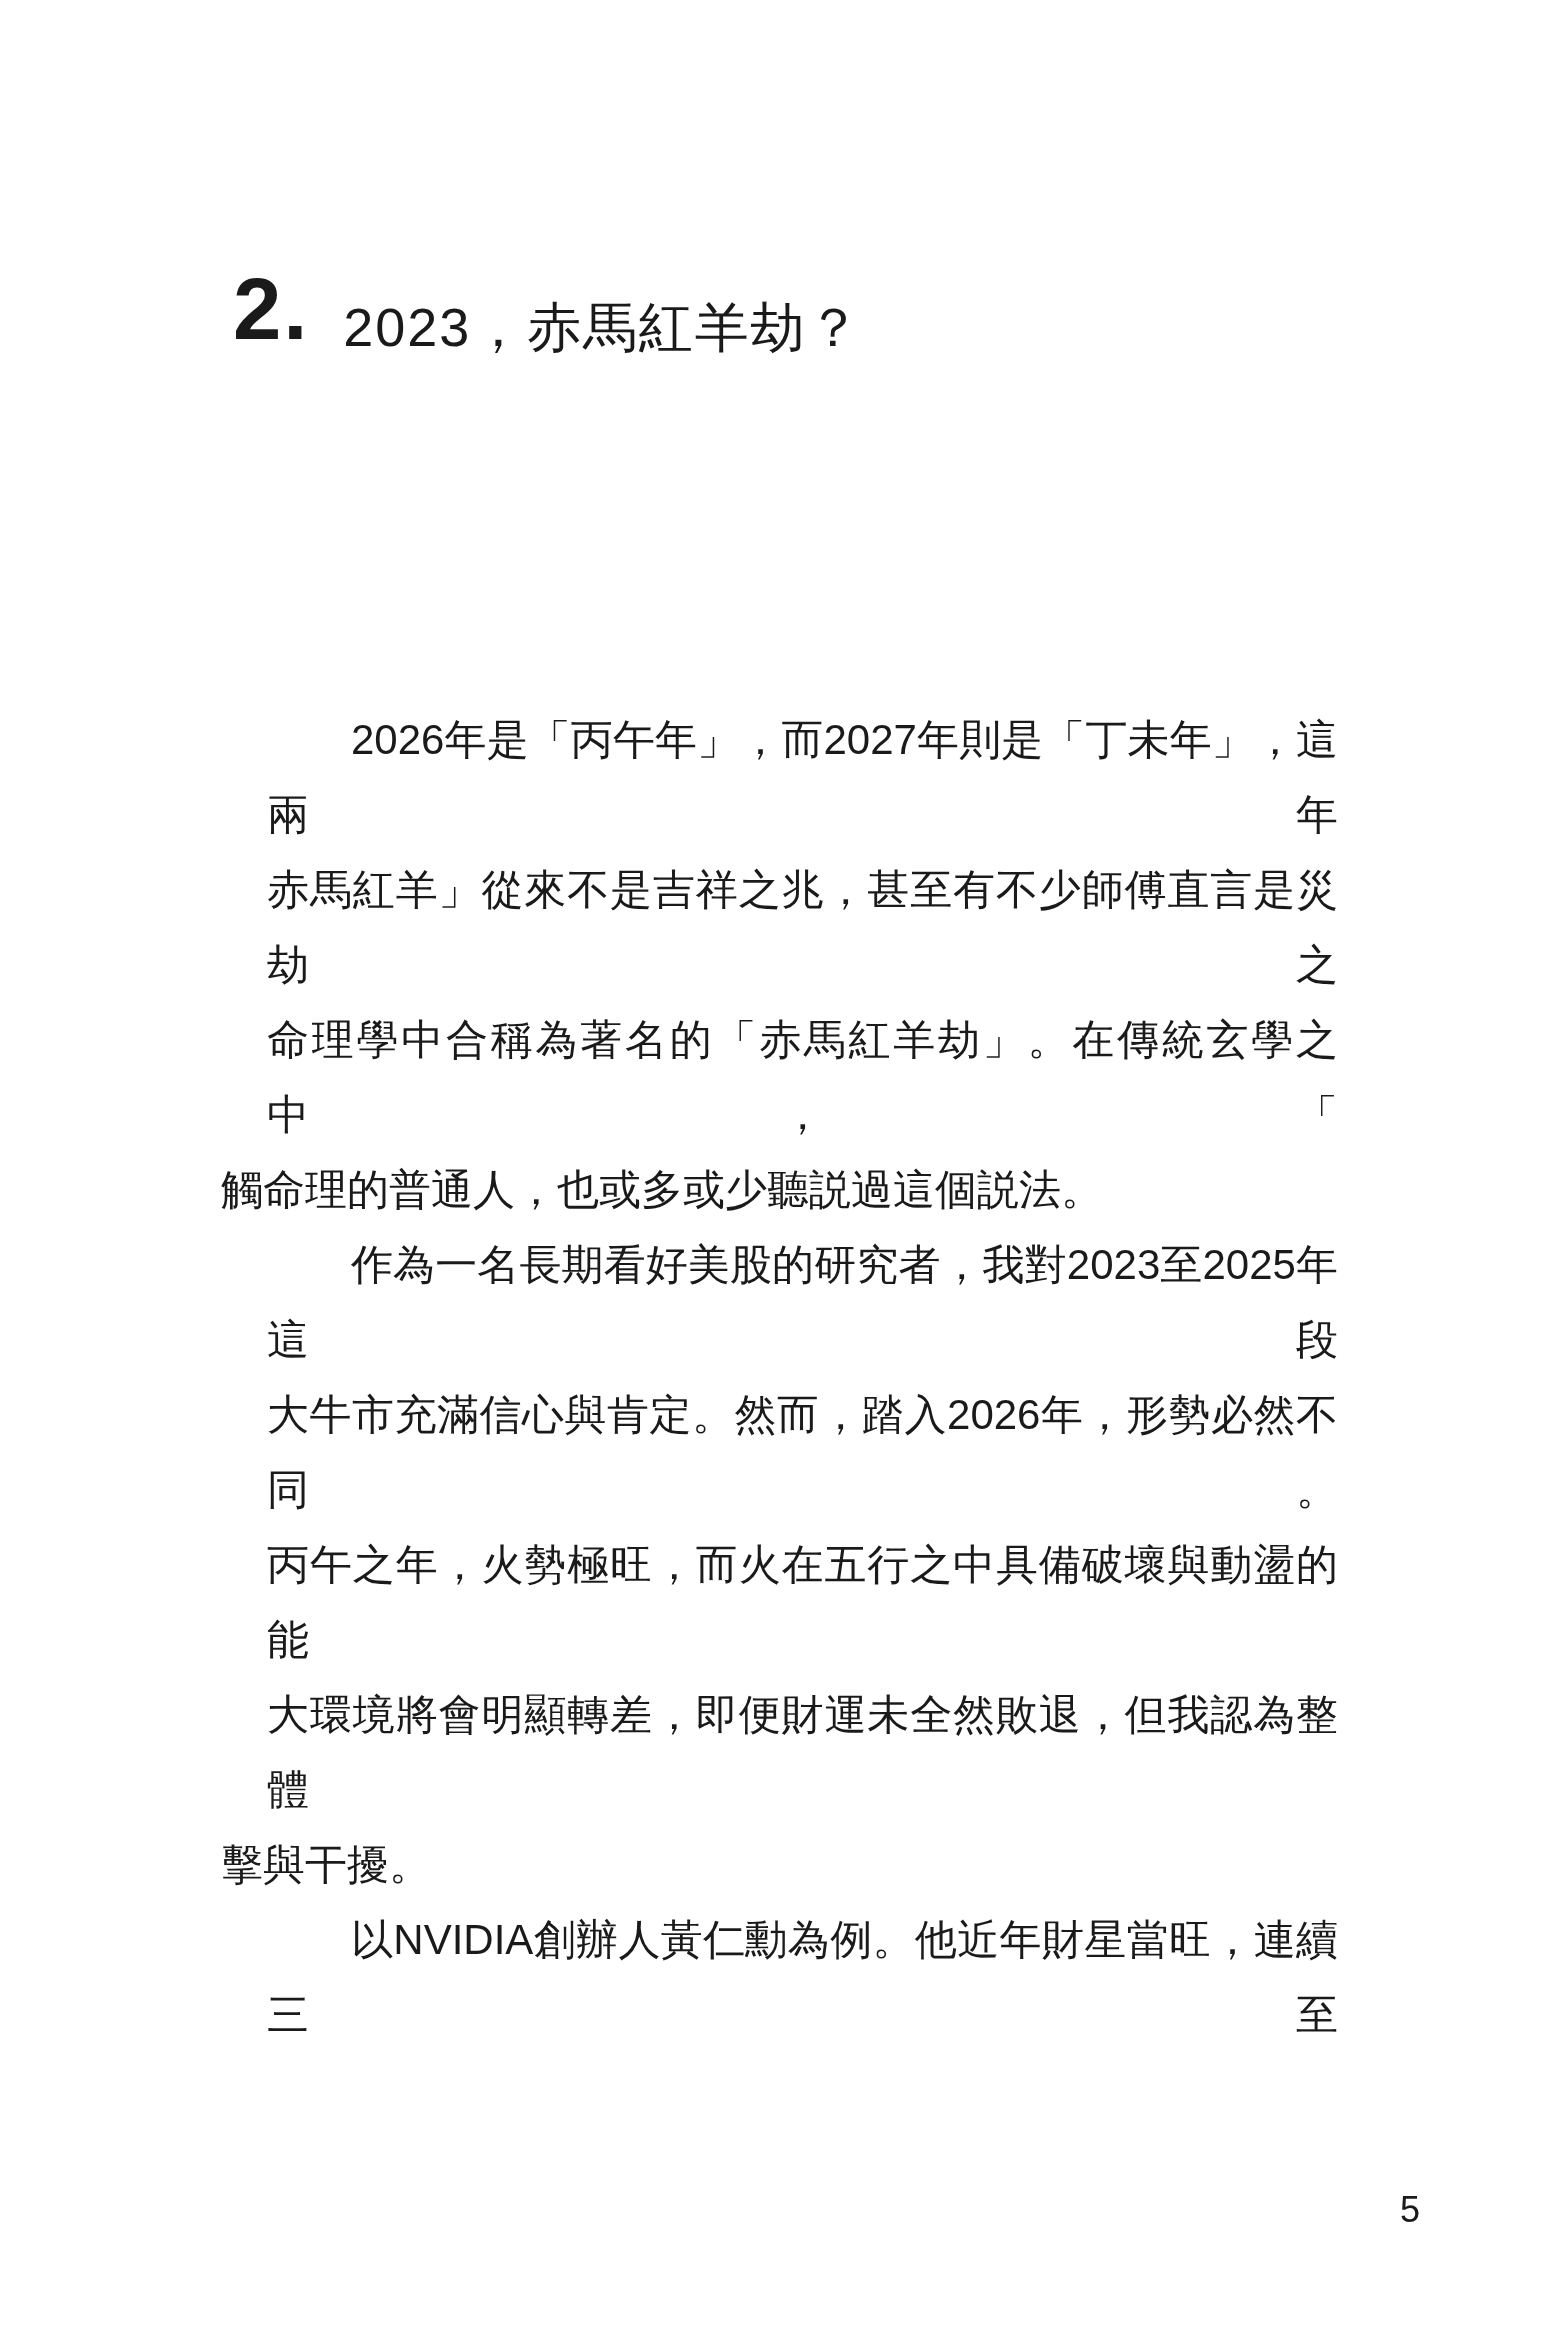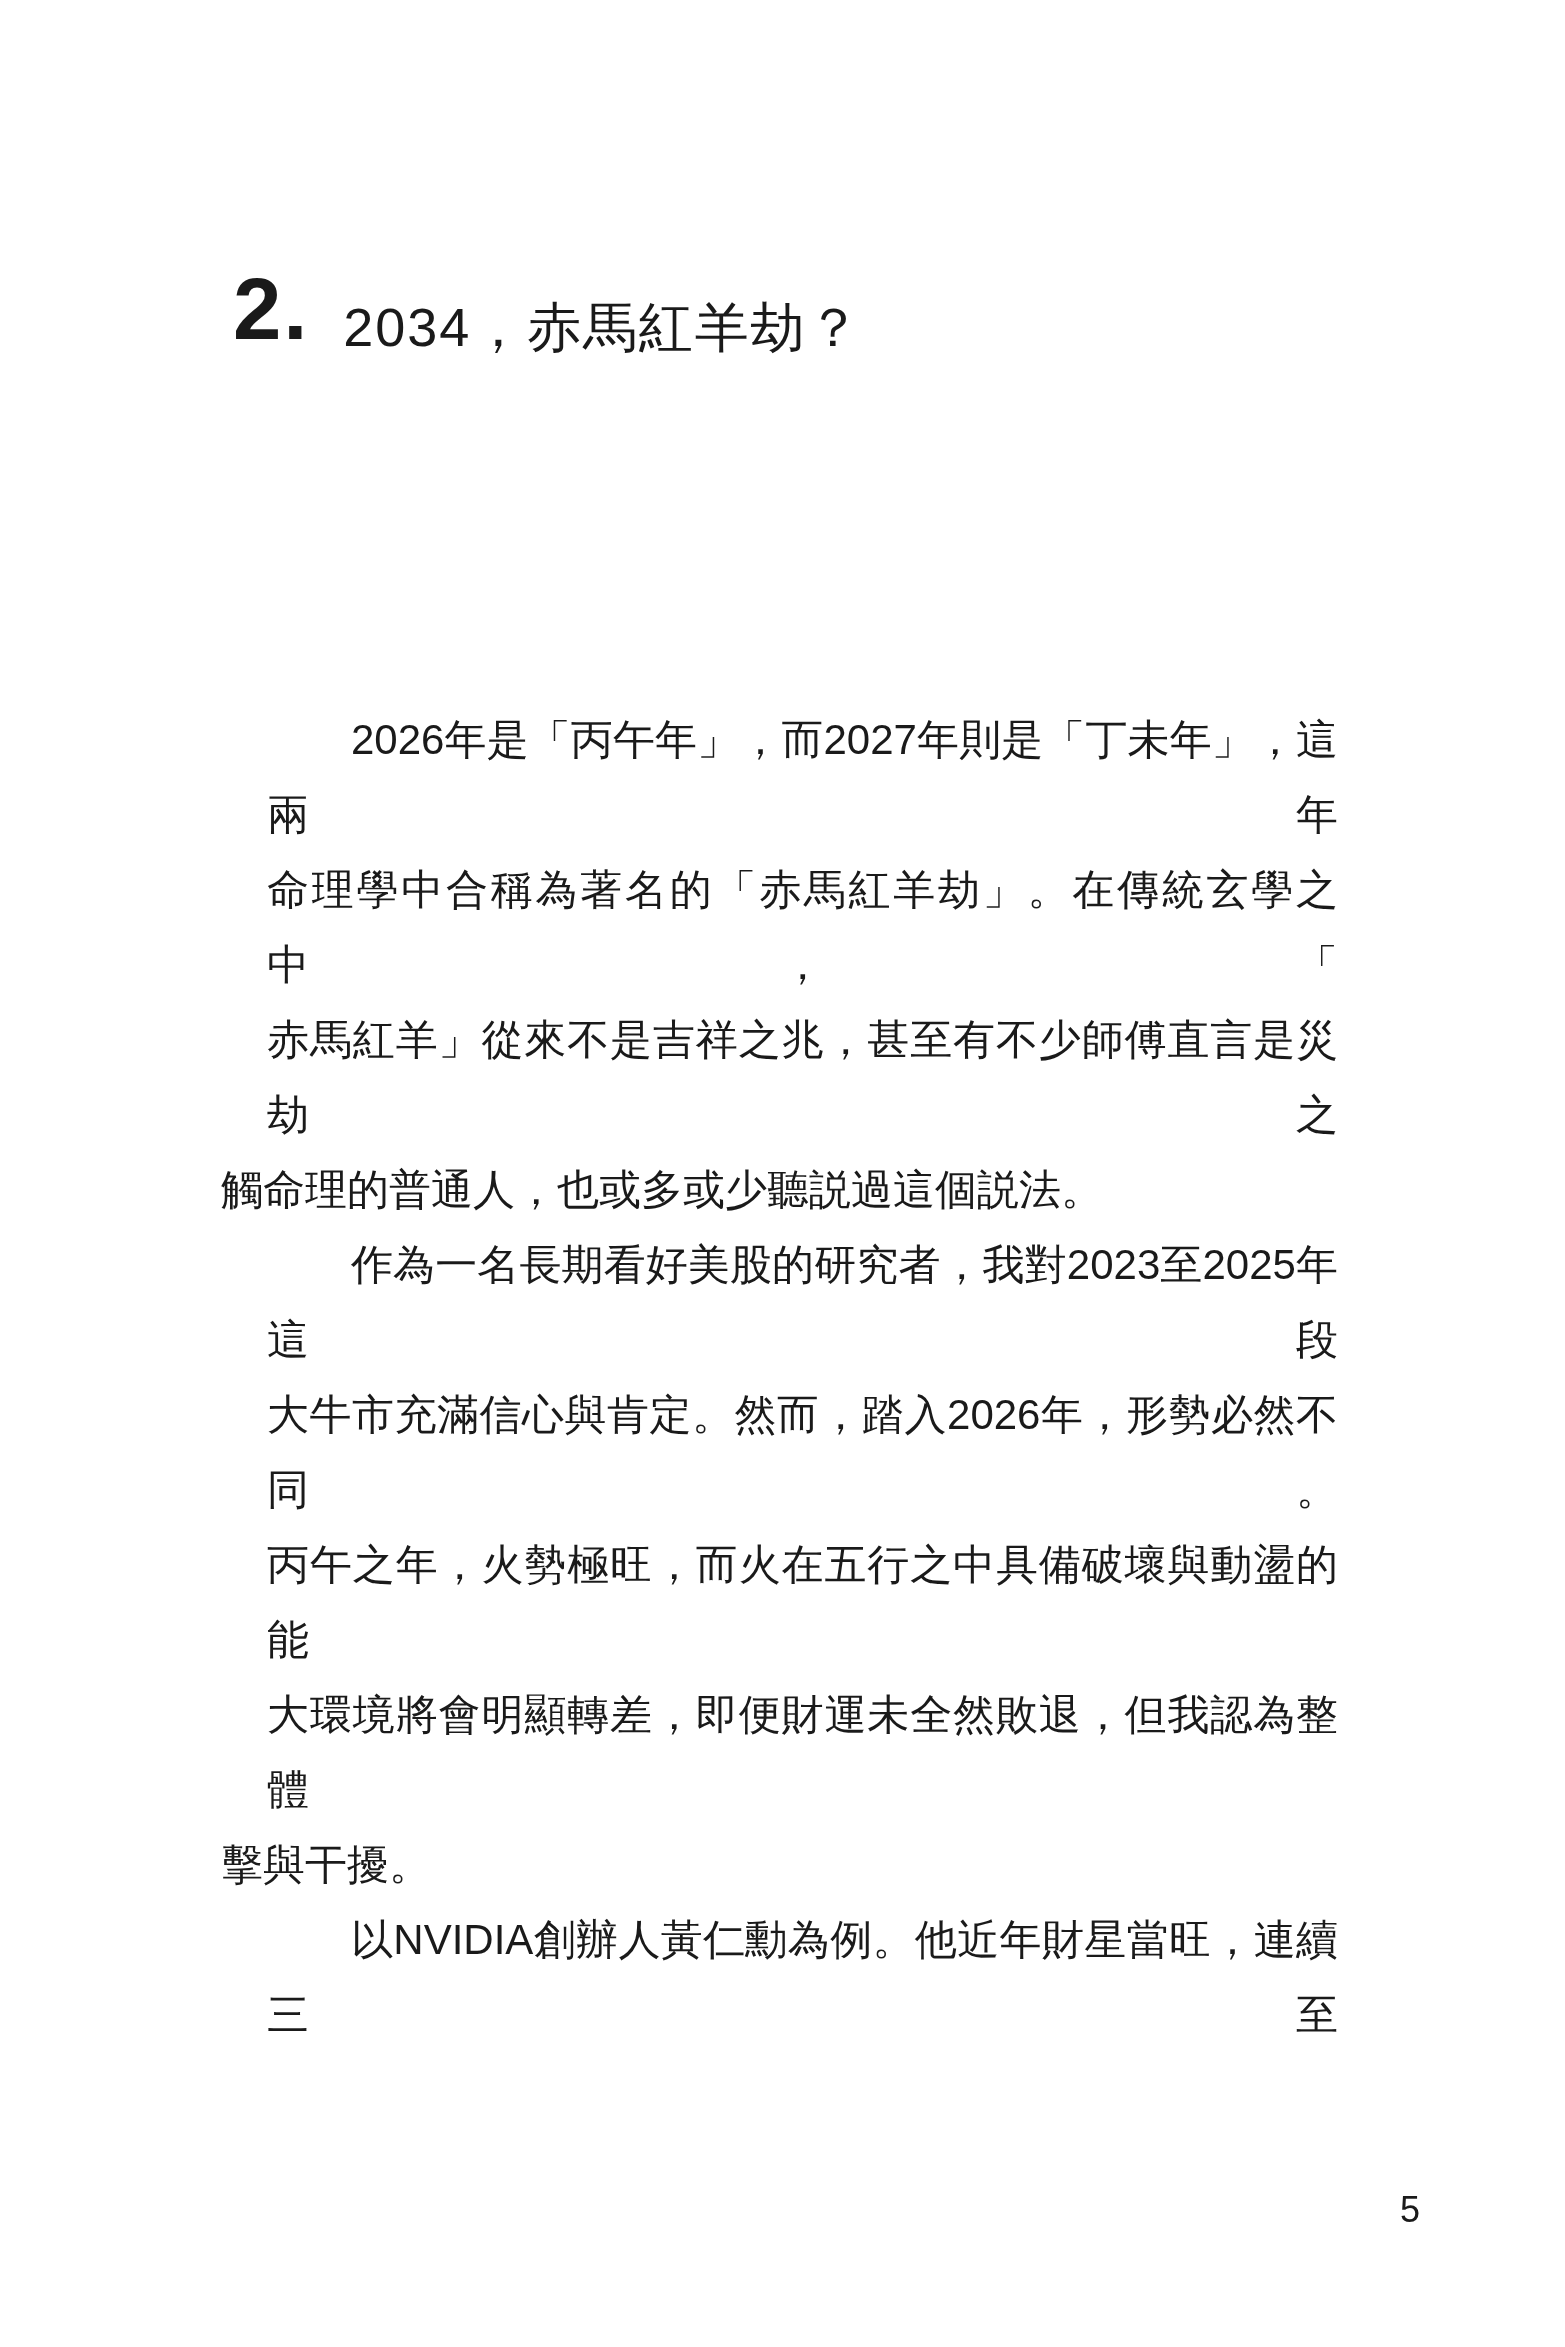--- a/index.html
+++ b/index.html
@@ -73,28 +73,28 @@
     line-height: 1.2;
   }
 </style>
 </head>
 <body>
 
 <div class="page" style="background: rgb(255, 255, 255); color: rgb(26, 26, 26);">
 
   <div class="heading">
     <span class="hnum">2.</span>
-    <span class="htitle">2034，赤馬紅羊劫？</span>
+    <span class="htitle">2023，赤馬紅羊劫？</span>
   </div>
 
   <div class="bodytext" id="body-text">
       <div class="para">
         <div class="line indent just">2026年是「丙午年」，而2027年則是「丁未年」，這兩年</div>
+        <div class="line just">赤馬紅羊」從來不是吉祥之兆，甚至有不少師傅直言是災劫之</div>
         <div class="line just">命理學中合稱為著名的「赤馬紅羊劫」。在傳統玄學之中，「</div>
-        <div class="line just">赤馬紅羊」從來不是吉祥之兆，甚至有不少師傅直言是災劫之</div>
         <div class="line">觸命理的普通人，也或多或少聽説過這個説法。</div>
       </div>
       <div class="para">
         <div class="line indent just">作為一名長期看好美股的研究者，我對2023至2025年這段</div>
         <div class="line just">大牛市充滿信心與肯定。然而，踏入2026年，形勢必然不同。</div>
         <div class="line just">丙午之年，火勢極旺，而火在五行之中具備破壞與動盪的能</div>
         <div class="line just">大環境將會明顯轉差，即便財運未全然敗退，但我認為整體</div>
         <div class="line">擊與干擾。</div>
       </div>
       <div class="para">

